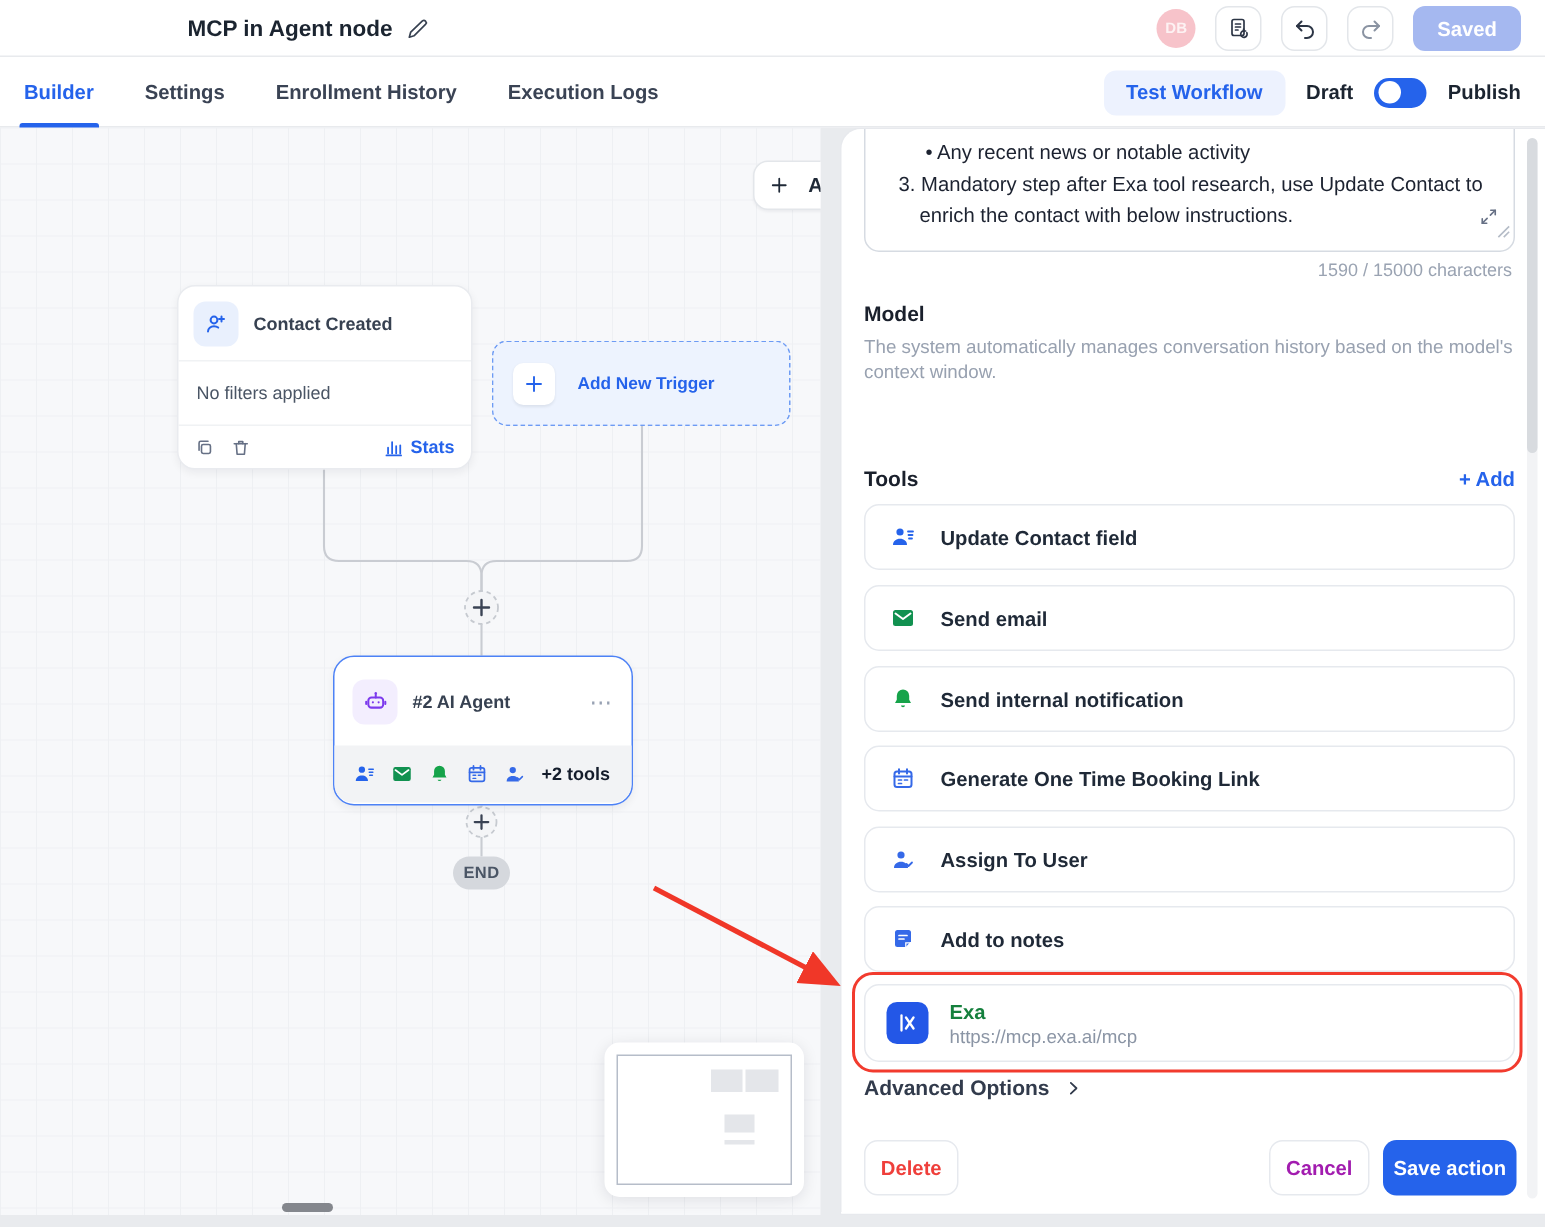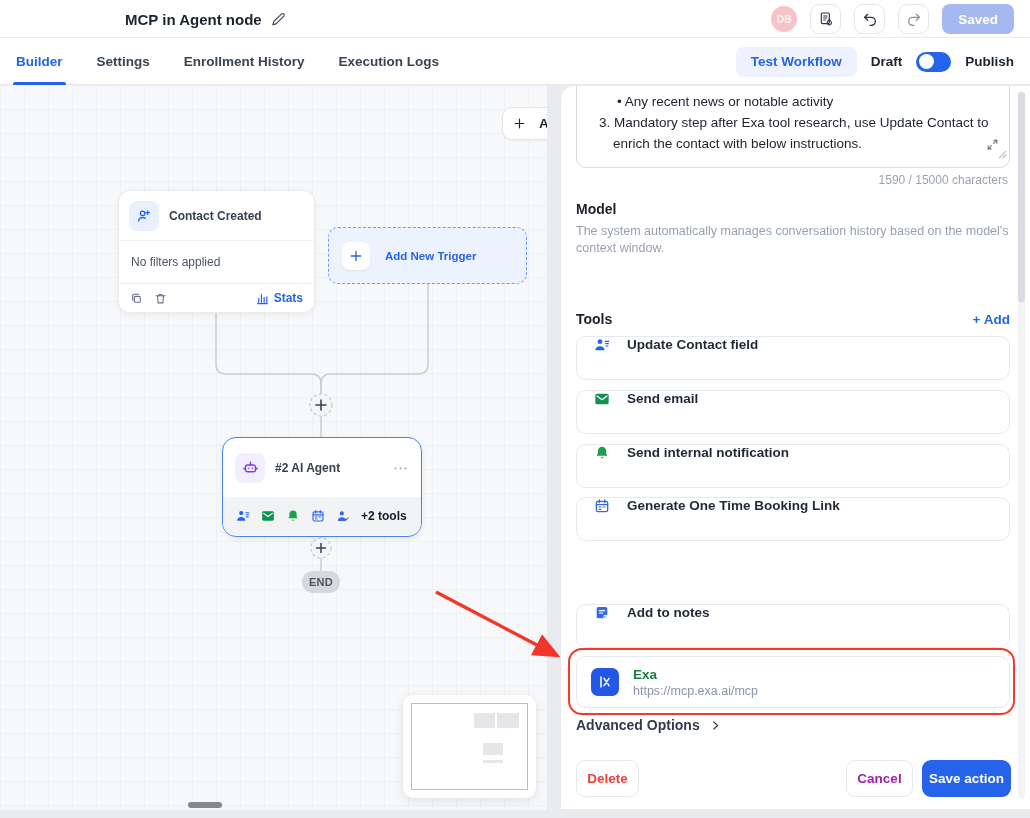--- a/index.html
+++ b/index.html
@@ -74,21 +74,21 @@
 
   .sec-label { font-size:14px; font-weight:700; color:#1a202c; }
   .model-label { position:absolute; left:15px; top:115px; }
   .model-desc { position:absolute; left:15px; top:137px; width:440px; font-size:12.5px; color:#98a1b0; line-height:17px; }
   .model-select { position:absolute; left:15px; top:176px; width:434px; height:38px; border:1px solid #d6dbe2; border-radius:9px; display:flex; align-items:center; padding:0 14px; font-size:14.5px; color:#3b4556; cursor:pointer; background:#fff; }
   .model-select .chev { margin-left:auto; color:#aab1bd; }
 
   .tools-row { position:absolute; left:15px; top:225px; width:434px; display:flex; align-items:center; }
   .tools-add { margin-left:auto; font-size:13.5px; font-weight:700; color:#2563eb; cursor:pointer; }
 
-  .tool-card { position:absolute; left:15px; width:434px; height:44px; border:1px solid #e6e9ee; border-radius:10px; background:#fff; display:flex; padding:0 17px; gap:17px; cursor:pointer; }
+  .tool-card { position:absolute; left:15px; width:434px; height:44px; border:1px solid #e6e9ee; border-radius:10px; background:#fff; display:flex; align-items:center; padding:0 17px; gap:17px; cursor:pointer; }
   .tool-card .tname { font-size:13.5px; font-weight:700; color:#1f2937; }
 
   .exa-card { position:absolute; left:15px; top:570px; width:434px; height:52px; border:1px solid #e6e9ee; border-radius:10px; background:#fff; display:flex; align-items:center; padding:0 14px; gap:14px; cursor:pointer; }
   .exa-logo { width:28px; height:28px; border-radius:7px; background:#2357e7; display:flex; align-items:center; justify-content:center; flex:0 0 auto; }
   .exa-name { font-size:13.5px; font-weight:700; color:#15803d; }
   .exa-url { font-size:12.5px; color:#8b95a5; margin-top:2px; }
   .red-rect { position:absolute; left:7px; top:562px; width:447px; height:67px; border:2.5px solid #f23b2e; border-radius:14px; pointer-events:none; z-index:3; }
 
   .adv-row { position:absolute; left:15px; top:631px; display:flex; align-items:center; gap:9px; cursor:pointer; color:#323b4c; }
   .adv-row .sec-label { color:#323b4c; }
@@ -378,20 +378,30 @@
         <svg width="16" height="16" viewBox="0 0 24 24" fill="none" stroke="currentColor" stroke-width="2" stroke-linecap="round">
             <rect x="3.5" y="5" width="17" height="15.5" rx="2.5"></rect>
             <path d="M3.5 10h17"></path>
             <path d="M8 2.8V7M16 2.8V7"></path>
             <path d="M7.5 13.5h3M13.5 13.5h3M7.5 17h3" stroke-width="1.7"></path>
           </svg>
       </span>
       <span class="tname">Generate One Time Booking Link</span>
     </div>
 
+    <div class="tool-card" style="top:465px;">
+      <span style="display:flex;color:#3569e8;">
+        <svg width="16" height="16" viewBox="0 0 24 24" fill="currentColor">
+            <circle cx="10" cy="7.5" r="3.6"></circle>
+            <path d="M3 20.5c0-3.9 3.1-6.2 7-6.2s7 2.3 7 6.2z"></path>
+            <path d="M15.5 16.5l2 2 3.5-3.5" stroke="currentColor" stroke-width="1.8" fill="none" stroke-linecap="round" stroke-linejoin="round"></path>
+          </svg>
+      </span>
+      <span class="tname">Assign To User</span>
+    </div>
 
     <div class="tool-card" style="top:518px;">
       <span style="display:flex;color:#3569e8;">
         <svg width="16" height="16" viewBox="0 0 24 24" fill="currentColor">
             <path d="M4 5.5A2.5 2.5 0 0 1 6.5 3h11A2.5 2.5 0 0 1 20 5.5v8.8L14.8 20H6.5A2.5 2.5 0 0 1 4 17.5z"></path>
             <path d="M8 8.5h8M8 12h5" stroke="#fff" stroke-width="1.7" stroke-linecap="round"></path>
             <path d="M14.8 20v-4.2H20" stroke="#fff" stroke-width="1.3" fill="none"></path>
           </svg>
       </span>
       <span class="tname">Add to notes</span>

